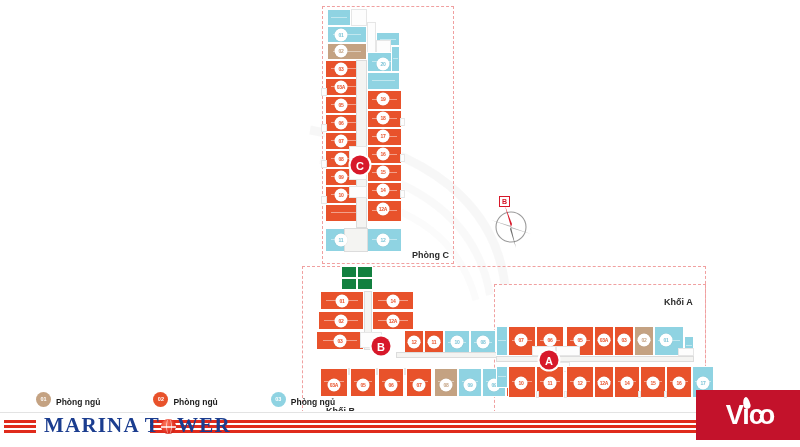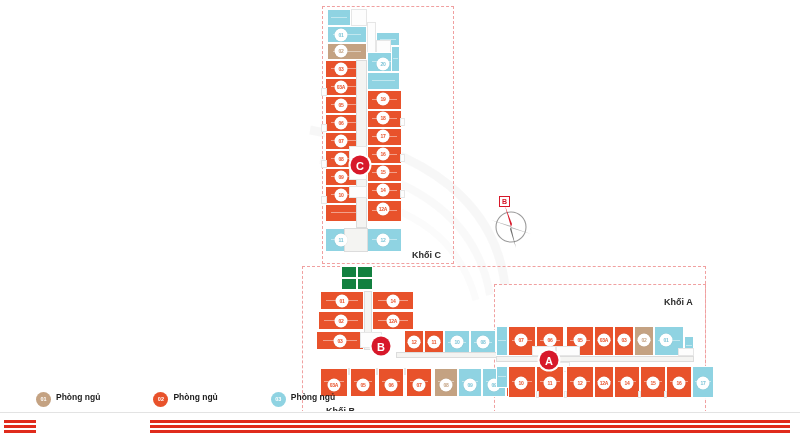--- a/index.html
+++ b/index.html
@@ -80,21 +80,21 @@
   .compass{position:absolute;left:485px;top:198px;width:52px;height:52px;}
   .compass-n{
     position:absolute;left:14px;top:-2px;
     font-size:7px;font-weight:bold;color:#d7182a;
     border:1px solid #d7182a;padding:0 2px;line-height:9px;
     background:#fff;
   }
 
   
   .legend{position:absolute;left:36px;top:392px;display:flex;gap:53px;}
-  .leg-item{display:flex;align-items:flex-start;gap:5px;}
+  .leg-item{display:flex;align-items:flex-end;gap:5px;}
   .leg-dot{
     width:15px;height:15px;border-radius:50%;
     display:flex;align-items:center;justify-content:center;
     font-size:5.5px;font-weight:bold;color:#fff;line-height:1;
   }
   .leg-txt{font-size:8.5px;font-weight:bold;color:#1d1d1d;white-space:nowrap;}
 
   
   .footer{position:absolute;left:0;bottom:0;width:800px;height:36px;background:#ffffff;}
   .footer-rule{position:absolute;left:0;bottom:34px;width:800px;height:1px;background:#e3e3e3;}
@@ -222,21 +222,21 @@
     <div class="badge" style="left:383px;top:99px;">19</div>
     <div class="badge" style="left:383px;top:118px;">18</div>
     <div class="badge" style="left:383px;top:136px;">17</div>
     <div class="badge" style="left:383px;top:154px;">16</div>
     <div class="badge" style="left:383px;top:172px;">15</div>
     <div class="badge" style="left:383px;top:190px;">14</div>
     <div class="badge" style="left:383px;top:209px;">12A</div>
     <div class="badge blue" style="left:383px;top:240px;">12</div>
 
     <div class="marker" style="left:360px;top:165px;">C</div>
-    <div class="blocklabel" style="left:412px;top:250px;">Khối C</div>
+    <div class="blocklabel" style="left:412px;top:250px;">Phòng C</div>
   </div>
 
   <div>
     <div class="unit u-green" style="left:341px;top:266px;width:16px;height:12px;"></div>
     <div class="unit u-green" style="left:357px;top:266px;width:16px;height:12px;"></div>
     <div class="unit u-green" style="left:341px;top:278px;width:16px;height:12px;"></div>
     <div class="unit u-green" style="left:357px;top:278px;width:16px;height:12px;"></div>
   </div>
 
   <div>
@@ -387,15 +387,27 @@
     <div class="bars-left">
       <div class="bar b1"></div>
         <div class="bar b2"></div>
         <div class="bar b3"></div>
     </div>
     <div class="bars-right">
       <div class="bar b1"></div>
         <div class="bar b2"></div>
         <div class="bar b3"></div>
     </div>
+    <div class="marina">
+      <span>MARINA T</span>
+      <span class="globe"></span>
+      <span>WER</span>
+    </div>
+    <div class="vico">
+      <span class="vico-txt">
+        <span>Vi</span>
+        <span class="vico-oo">co</span>
+      </span>
+      <span class="vico-flame"></span>
+    </div>
   </div>
 
 </div>
 
 </body></html>

